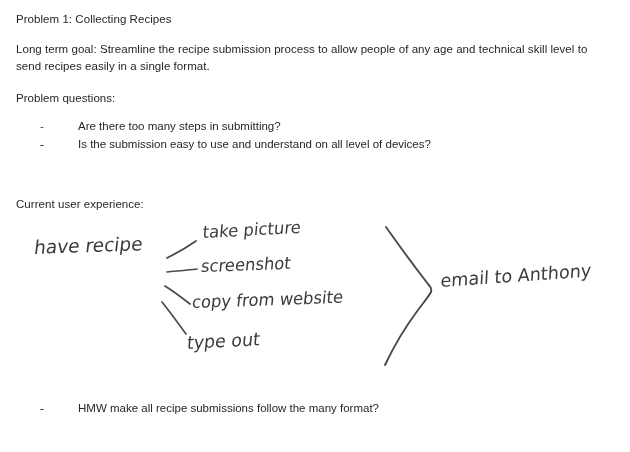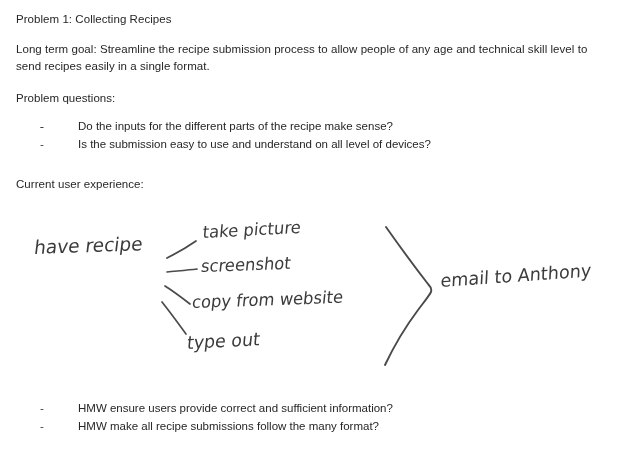--- a/index.html
+++ b/index.html
@@ -30,21 +30,21 @@
     right: 16px;
     font-size: 11.5px;
     line-height: 17px;
     letter-spacing: 0.05px;
     color: #262626;
   }
 
   #title { top: 11px; }
   #goal  { top: 41px; right: 30px; }
   #sprint-label { top: 90px; }
-  #current-label { top: 176px; }
+  #current-label { top: 196px; }
 
   
   .bullet-list {
     position: absolute;
     left: 16px;
     right: 16px;
     margin: 0;
     padding: 0;
     list-style: none;
   }
@@ -140,24 +140,24 @@
 
   <div class="doc-text" id="title">Problem 1: Collecting Recipes</div>
 
   <div class="doc-text" id="goal">Long term goal: Streamline the recipe submission process to allow people of any age and technical skill level to send recipes easily in a single format.</div>
 
   <div class="doc-text" id="sprint-label">Problem questions:</div>
 
   <ul class="bullet-list" id="sprint-list">
     <li class="bullet-item">
       <span class="bullet-dash">-</span>
-    </li>
-    <li class="bullet-item">
-      <span class="bullet-dash">-</span>
-      <span>Do the inputs for the different parts of the recipe make sense?</span>
+      <span>Are there too many steps in submitting?</span>
+    </li>
+    <li class="bullet-item">
+      <span class="bullet-dash">-</span>
     </li>
     <li class="bullet-item">
       <span class="bullet-dash">-</span>
       <span>Is the submission easy to use and understand on all level of devices?</span>
     </li>
   </ul>
 
   <div class="doc-text" id="current-label">Current user experience:</div>
 
   <div id="diagram">
@@ -186,21 +186,20 @@
     <div class="hand sk" id="hw-copy-website">copy from website</div>
 
     <div class="hand sk" id="hw-type-out">type out</div>
 
     <div class="hand sk" id="hw-email-anthony">email to Anthony</div>
   </div>
 
   <ul class="bullet-list" id="hmw-list">
     <li class="bullet-item">
       <span class="bullet-dash">-</span>
-      <span>HMW ensure users provide correct and sufficient information?</span>
     </li>
     <li class="bullet-item">
       <span class="bullet-dash">-</span>
       <span>HMW make all recipe submissions follow the many format?</span>
     </li>
   </ul>
 
 </div>
 
 </body></html>

